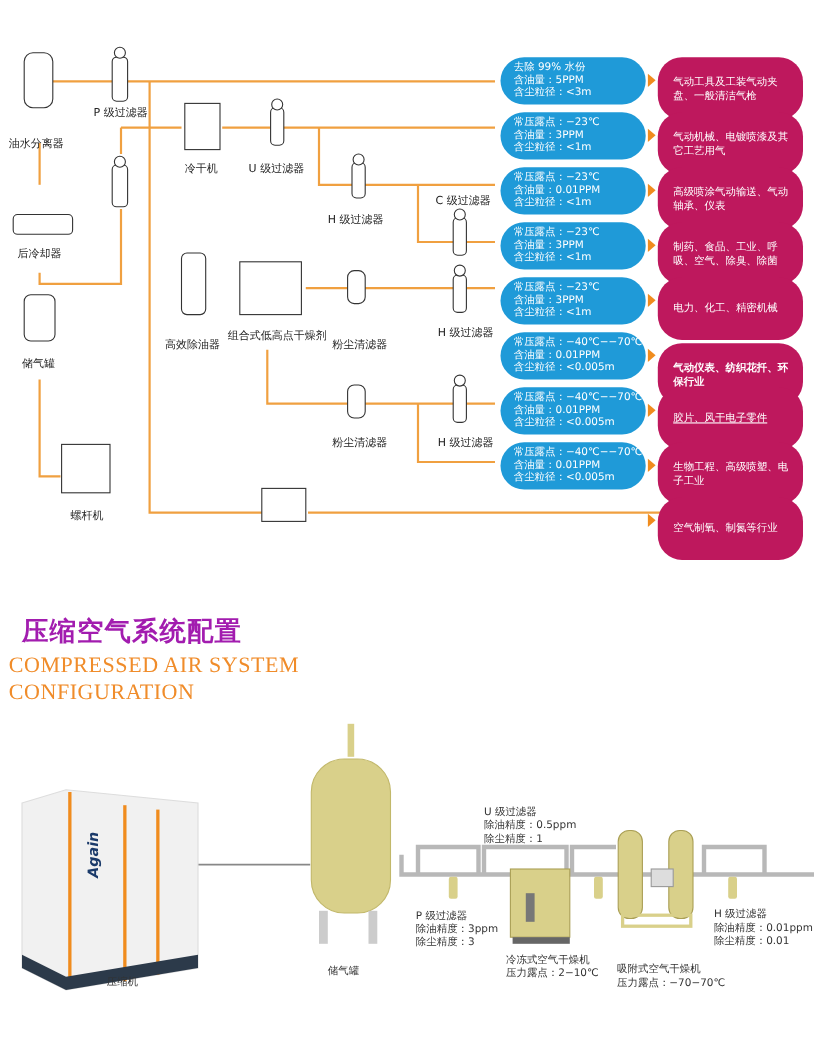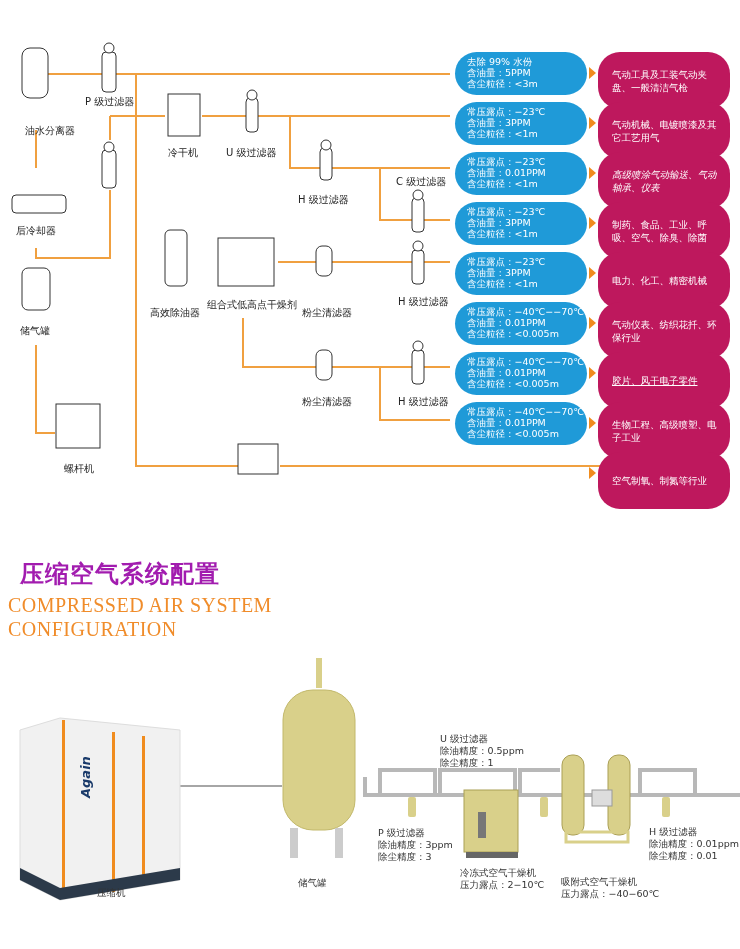--- a/index.html
+++ b/index.html
@@ -96,21 +96,21 @@
 
   <g>
     <polygon points="20,730 60,718 180,730 180,880 60,900 20,880" fill="#f1f1f1" stroke="#ddd"></polygon>
     <rect x="62" y="720" width="3" height="175" fill="#f08c1e"></rect>
     <rect x="112" y="732" width="3" height="160" fill="#f08c1e"></rect>
     <rect x="142" y="736" width="3" height="150" fill="#f08c1e"></rect>
     <polygon points="20,880 60,900 180,880 180,868 60,888 20,868" fill="#2c3a4a"></polygon>
   </g>
 </svg>
 
-<span class="lbl" style="left:25px;top:124px">油水分离器</span>
+<span class="lbl" style="left:8px;top:124px">油水分离器</span>
 <span class="lbl" style="left:85px;top:95px">P 级过滤器</span>
 <span class="lbl" style="left:168px;top:146px">冷干机</span>
 <span class="lbl" style="left:226px;top:146px">U 级过滤器</span>
 <span class="lbl" style="left:16px;top:224px">后冷却器</span>
 <span class="lbl" style="left:298px;top:193px">H 级过滤器</span>
 <span class="lbl" style="left:396px;top:175px">C 级过滤器</span>
 <span class="lbl" style="left:20px;top:324px">储气罐</span>
 <span class="lbl" style="left:150px;top:306px">高效除油器</span>
 <span class="lbl" style="left:207px;top:298px">组合式低高点干燥剂</span>
 <span class="lbl" style="left:302px;top:306px">粉尘清滤器</span>
@@ -137,21 +137,21 @@
     <div class="arrow" style="top: 117px;"></div>
     <div class="app" style="top: 102px;">
       <span>气动机械、电镀喷漆及其它工艺用气</span>
     </div>
     <div class="spec" style="top: 152px;">
       <div>常压露点：−23℃</div>
       <div>含油量：0.01PPM</div>
       <div>含尘粒径：&lt;1m</div>
     </div>
     <div class="arrow" style="top: 167px;"></div>
-    <div class="app" style="top: 152px; font-style: italic;">
+    <div class="app" style="top: 152px;">
       <span>高级喷涂气动输送、气动轴承、仪表</span>
     </div>
     <div class="spec" style="top: 202px;">
       <div>常压露点：−23℃</div>
       <div>含油量：3PPM</div>
       <div>含尘粒径：&lt;1m</div>
     </div>
     <div class="arrow" style="top: 217px;"></div>
     <div class="app" style="top: 202px;">
       <span>制药、食品、工业、呼吸、空气、除臭、除菌</span>
@@ -164,21 +164,21 @@
     <div class="arrow" style="top: 267px;"></div>
     <div class="app" style="top: 252px;">
       <span>电力、化工、精密机械</span>
     </div>
     <div class="spec" style="top: 302px;">
       <div>常压露点：−40℃−−70℃</div>
       <div>含油量：0.01PPM</div>
       <div>含尘粒径：&lt;0.005m</div>
     </div>
     <div class="arrow" style="top: 317px;"></div>
-    <div class="app" style="top: 302px;">
+    <div class="app" style="top: 312px; font-weight: bold;">
       <span>气动仪表、纺织花扦、环保行业</span>
     </div>
     <div class="spec" style="top: 352px;">
       <div>常压露点：−40℃−−70℃</div>
       <div>含油量：0.01PPM</div>
       <div>含尘粒径：&lt;0.005m</div>
     </div>
     <div class="arrow" style="top: 367px;"></div>
     <div class="app" style="top: 352px; text-decoration: underline;">
       <span>胶片、风干电子零件</span>
@@ -207,16 +207,16 @@
 <span class="blbl" style="left:298px;top:877px">储气罐</span>
 <span class="blbl" style="left:378px;top:827px">P 级过滤器
 除油精度：3ppm
 除尘精度：3</span>
 <span class="blbl" style="left:440px;top:733px">U 级过滤器
 除油精度：0.5ppm
 除尘精度：1</span>
 <span class="blbl" style="left:460px;top:867px">冷冻式空气干燥机
 压力露点：2−10℃</span>
 <span class="blbl" style="left:561px;top:876px">吸附式空气干燥机
-压力露点：−40−60℃</span>
+压力露点：−70−70℃</span>
 <span class="blbl" style="left:649px;top:826px">H 级过滤器
 除油精度：0.01ppm
 除尘精度：0.01</span>
 
 </body></html>

